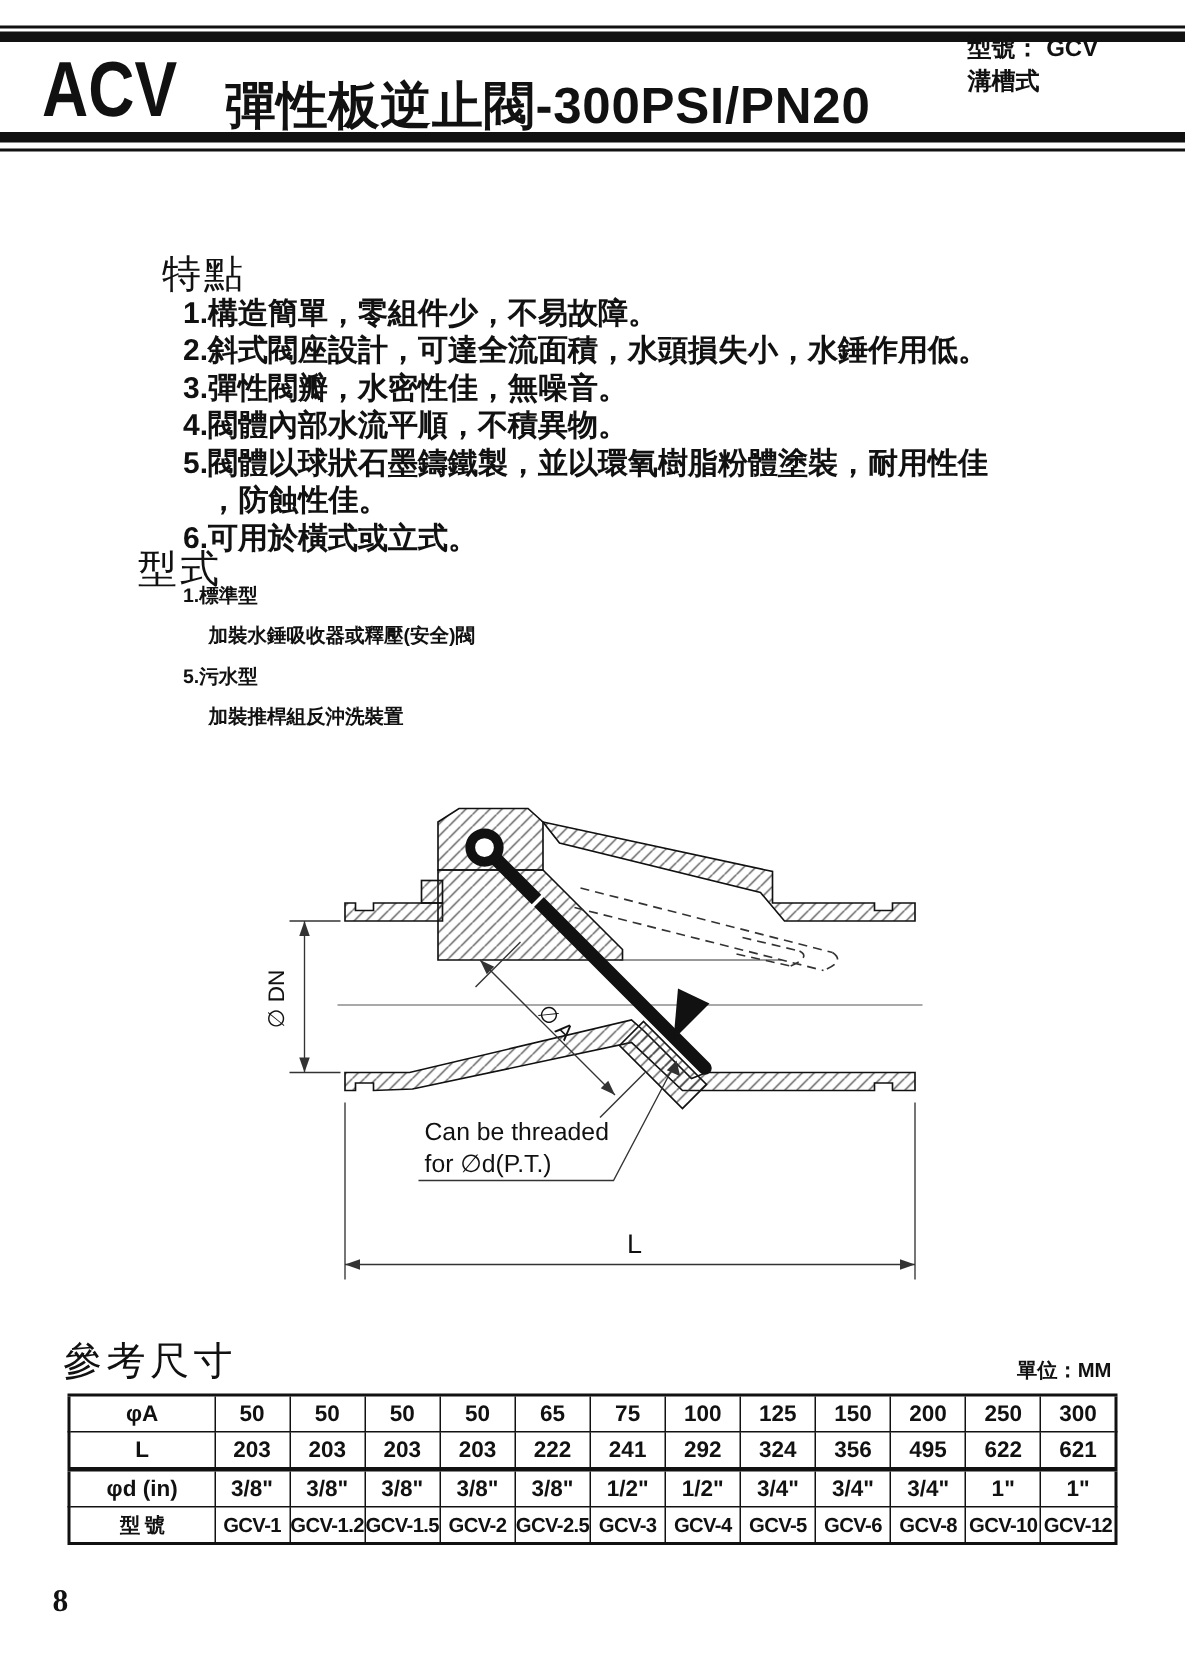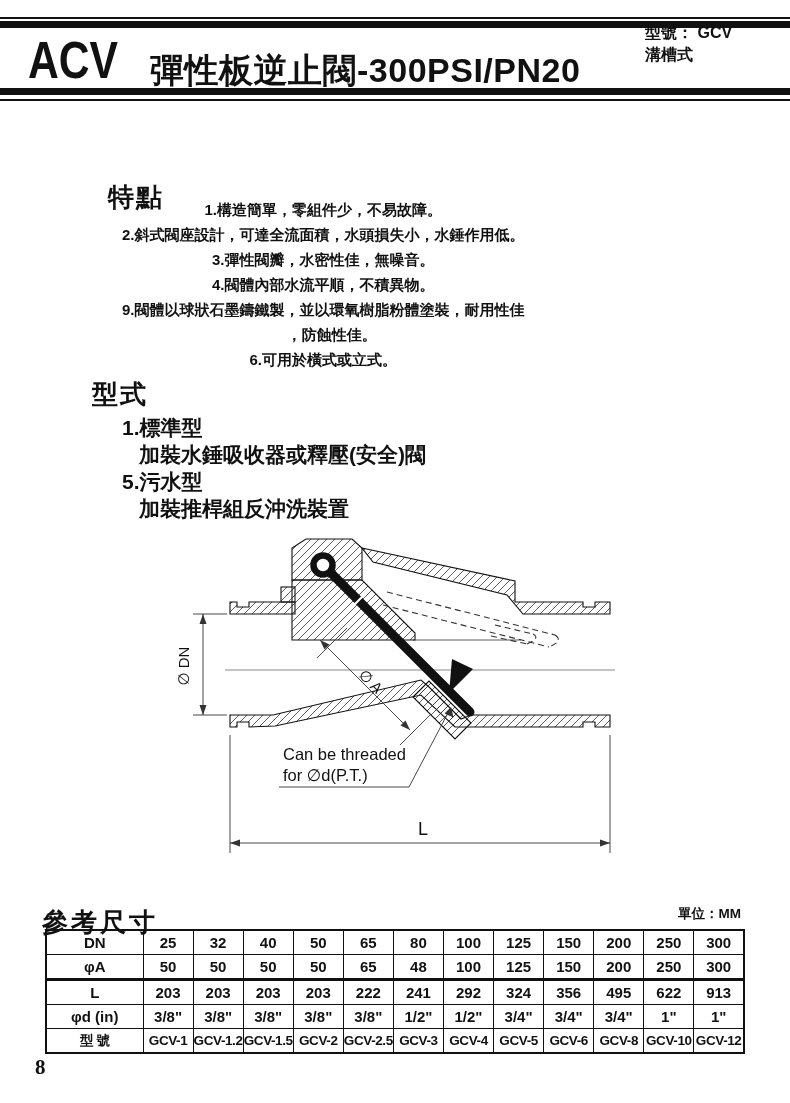--- a/index.html
+++ b/index.html
@@ -14,23 +14,23 @@
   .rule-thin{height:2px;}
   .rule-thick{height:7px;}
   
   .logo{
     left:28px;top:30px;font-size:52px;font-weight:bold;letter-spacing:0px;
     transform:scaleX(0.82);transform-origin:left center;
   }
   .title{left:150px;top:48px;font-size:34px;font-weight:bold;letter-spacing:0.5px;white-space:nowrap;}
   .model-block{left:645px;top:22px;font-size:16px;font-weight:bold;line-height:22px;white-space:nowrap;}
   
-  .sec-heading{font-size:26px;font-weight:bold;letter-spacing:2px;margin-top:15px;}
-  .feat-list{left:122px;top:197px;font-size:15px;font-weight:bold;line-height:25px;white-space:nowrap;text-align:center;}
-  .type-list{left:122px;top:414px;font-size:21px;font-weight:bold;line-height:27px;white-space:nowrap;}
+  .sec-heading{font-size:26px;font-weight:normal;letter-spacing:2px;}
+  .feat-list{left:122px;top:197px;font-size:20px;font-weight:bold;line-height:25px;white-space:nowrap;}
+  .type-list{left:122px;top:383px;font-size:13px;font-weight:bold;line-height:27px;white-space:nowrap;}
   .indent-cont{padding-left:17px;}
   
   .unit-label{left:678px;top:905px;font-size:13.5px;font-weight:bold;}
   table.dims{
     position:absolute;left:45px;top:929px;width:700px;
     border-collapse:collapse;table-layout:fixed;
   }
   table.dims th,table.dims td{
     border:1.4px solid #111;height:23px;text-align:center;vertical-align:middle;
     font-size:15px;font-weight:bold;padding:0;white-space:nowrap;overflow:hidden;
@@ -57,21 +57,21 @@
   <div>型號： GCV</div>
   <div>溝槽式</div>
 </div>
 
 <div class="abs sec-heading" style="left:108px;top:165px">特點</div>
 <div class="abs feat-list">
   <div>1.構造簡單，零組件少，不易故障。</div>
   <div>2.斜式閥座設計，可達全流面積，水頭損失小，水錘作用低。</div>
   <div>3.彈性閥瓣，水密性佳，無噪音。</div>
   <div>4.閥體內部水流平順，不積異物。</div>
-  <div>9.閥體以球狀石墨鑄鐵製，並以環氧樹脂粉體塗裝，耐用性佳</div>
+  <div>5.閥體以球狀石墨鑄鐵製，並以環氧樹脂粉體塗裝，耐用性佳</div>
   <div class="indent-cont">，防蝕性佳。</div>
   <div>6.可用於橫式或立式。</div>
 </div>
 
 <div class="abs sec-heading" style="left:92px;top:362px">型式</div>
 <div class="abs type-list">
   <div>1.標準型</div>
   <div class="indent-cont">加裝水錘吸收器或釋壓(安全)閥</div>
   <div>5.污水型</div>
   <div class="indent-cont">加裝推桿組反沖洗裝置</div>
@@ -168,63 +168,48 @@
       <col>
       <col>
       <col>
       <col>
       <col>
       <col>
       <col>
     </colgroup>
   <tbody>
       <tr>
-        <th>DN</th>
-        <td>25</td>
-        <td>32</td>
-        <td>40</td>
+        <th>φA</th>
+        <td>50</td>
+        <td>50</td>
+        <td>50</td>
         <td>50</td>
         <td>65</td>
-        <td>80</td>
-        <td>100</td>
-        <td>125</td>
-        <td>150</td>
-        <td>200</td>
-        <td>250</td>
-        <td>300</td>
-      </tr>
-      <tr>
-        <th>φA</th>
-        <td>50</td>
-        <td>50</td>
-        <td>50</td>
-        <td>50</td>
-        <td>65</td>
-        <td>48</td>
+        <td>75</td>
         <td>100</td>
         <td>125</td>
         <td>150</td>
         <td>200</td>
         <td>250</td>
         <td>300</td>
       </tr>
       <tr>
         <th>L</th>
         <td>203</td>
         <td>203</td>
         <td>203</td>
         <td>203</td>
         <td>222</td>
         <td>241</td>
         <td>292</td>
         <td>324</td>
         <td>356</td>
         <td>495</td>
         <td>622</td>
-        <td>913</td>
+        <td>621</td>
       </tr>
       <tr>
         <th>φd (in)</th>
         <td>3/8"</td>
         <td>3/8"</td>
         <td>3/8"</td>
         <td>3/8"</td>
         <td>3/8"</td>
         <td>1/2"</td>
         <td>1/2"</td>

